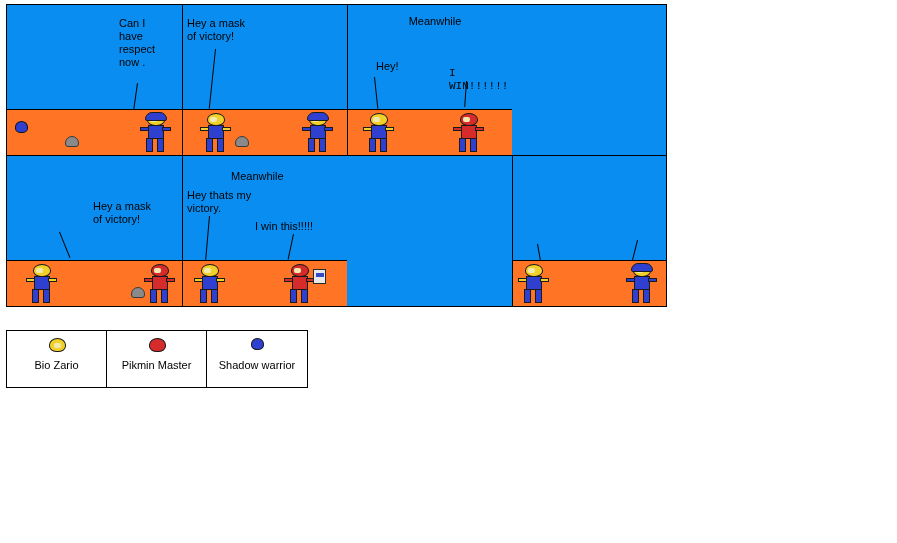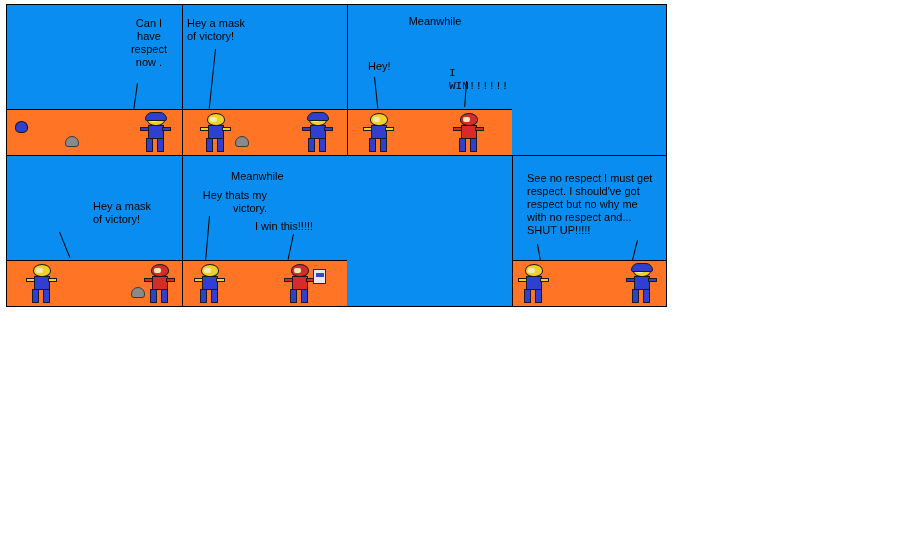--- a/index.html
+++ b/index.html
@@ -228,21 +228,21 @@
 </style>
 </head>
 <body>
 
 <div id="stage">
 
   <div class="comic">
 
     <div class="row row1">
 
-      <div class="panel" style="left:0; width:175px;text-align:center;">
+      <div class="panel" style="left:0; width:175px;">
         <div class="caption" style="left:112px; top:12px; width:60px;">Can I
 have
 respect
 now .</div>
         <div class="tail" style="left:130px; top:78px; height:30px; transform: rotate(8deg);"></div>
         <div class="ground">
           <div class="prop-blue" style="left:8px; bottom:22px;"></div>
           <div class="prop-mask" style="left:58px;"></div>
           <div class="sprite" style="left:136px;">
             <div class="sp-head" style="background:#f2d02a;"></div>
@@ -280,21 +280,21 @@
             <div class="sp-arm left" style="background:#2f3fd0;"></div>
             <div class="sp-arm right" style="background:#2f3fd0;"></div>
             <div class="sp-leg l" style="background:#2f3fd0;"></div>
             <div class="sp-leg r" style="background:#2f3fd0;"></div>
           </div>
         </div>
       </div>
 
       <div class="panel" style="left:340px; width:165px;">
         <div class="caption" style="left:42px; top:10px; width:90px; text-align:center;">Meanwhile</div>
-        <div class="caption" style="left:20px; top:55px; width:40px;">Hey!</div>
+        <div class="caption" style="left:28px; top:55px; width:40px;">Hey!</div>
         <div class="caption" style="left:101px; top:62px; width:60px;font-family:Liberation Mono, monospace;">I WIN!!!!!!</div>
         <div class="tail" style="left:26px; top:72px; height:32px; transform: rotate(-6deg);"></div>
         <div class="tail" style="left:118px; top:76px; height:26px; transform: rotate(4deg);"></div>
         <div class="ground">
           <div class="sprite" style="left:18px;">
             <div class="sp-head" style="background:#f2d02a;"></div>
             <div class="sp-face"></div>
             <div class="sp-body" style="background:#2f3fd0;"></div>
             <div class="sp-arm left" style="background:#f2d02a;"></div>
             <div class="sp-arm right" style="background:#f2d02a;"></div>
@@ -339,21 +339,21 @@
             <div class="sp-arm left" style="background:#d62b2b;"></div>
             <div class="sp-arm right" style="background:#d62b2b;"></div>
             <div class="sp-leg l" style="background:#2f3fd0;"></div>
             <div class="sp-leg r" style="background:#2f3fd0;"></div>
           </div>
         </div>
       </div>
 
       <div class="panel" style="left:175px; width:165px;">
         <div class="caption" style="left:48px; top:14px; width:80px;">Meanwhile</div>
-        <div class="caption" style="left:4px; top:33px; width:80px;text-align:right;">Hey thats my
+        <div class="caption" style="left:4px; top:33px; width:80px;">Hey thats my
 victory.</div>
         <div class="caption" style="left:72px; top:64px; width:88px;">I win this!!!!!</div>
         <div class="tail" style="left:26px; top:60px; height:44px; transform: rotate(5deg);"></div>
         <div class="tail" style="left:110px; top:78px; height:26px; transform: rotate(12deg);"></div>
         <div class="ground">
           <div class="sprite" style="left:14px;">
             <div class="sp-head" style="background:#f2d02a;"></div>
             <div class="sp-face"></div>
             <div class="sp-body" style="background:#2f3fd0;"></div>
             <div class="sp-arm left" style="background:#f2d02a;"></div>
@@ -369,25 +369,20 @@
             <div class="sp-arm right" style="background:#d62b2b;"></div>
             <div class="sp-leg l" style="background:#2f3fd0;"></div>
             <div class="sp-leg r" style="background:#2f3fd0;"></div>
           </div>
           <div class="prop-box" style="left:130px; bottom:22px;"></div>
         </div>
       </div>
 
 
       <div class="panel" style="left:505px; width:154px;">
-        <div class="caption" style="left:14px; top:16px; width:138px;">See no respect I must get
-respect. I should've got
-respect but no why me
-with no respect and...
-SHUT UP!!!!!</div>
         <div class="tail" style="left:24px; top:88px; height:18px; transform: rotate(-10deg);"></div>
         <div class="tail" style="left:124px; top:84px; height:22px; transform: rotate(14deg);"></div>
         <div class="ground">
           <div class="sprite" style="left:8px;">
             <div class="sp-head" style="background:#f2d02a;"></div>
             <div class="sp-face"></div>
             <div class="sp-body" style="background:#2f3fd0;"></div>
             <div class="sp-arm left" style="background:#f2d02a;"></div>
             <div class="sp-arm right" style="background:#f2d02a;"></div>
             <div class="sp-leg l" style="background:#2f3fd0;"></div>
@@ -401,14 +396,36 @@
             <div class="sp-arm left" style="background:#2f3fd0;"></div>
             <div class="sp-arm right" style="background:#2f3fd0;"></div>
             <div class="sp-leg l" style="background:#2f3fd0;"></div>
             <div class="sp-leg r" style="background:#2f3fd0;"></div>
           </div>
         </div>
       </div>
     </div>
   </div>
 
+  <div class="legend">
+    <div class="legend-cell">
+      <div class="legend-icon">
+        <div class="blob" style="background:#f2d02a;">
+            <div class="f"></div>
+          </div>
+      </div>
+      <div class="legend-label">Bio Zario</div>
+    </div>
+    <div class="legend-cell">
+      <div class="legend-icon">
+        <div class="blob" style="background:#d62b2b;"></div>
+      </div>
+      <div class="legend-label">Pikmin Master</div>
+    </div>
+    <div class="legend-cell">
+      <div class="legend-icon">
+        <div class="blob" style="background:#2f3fd0; left:5px; width:13px; height:12px;"></div>
+      </div>
+      <div class="legend-label">Shadow warrior</div>
+    </div>
+  </div>
 
 </div>
 
 </body></html>

